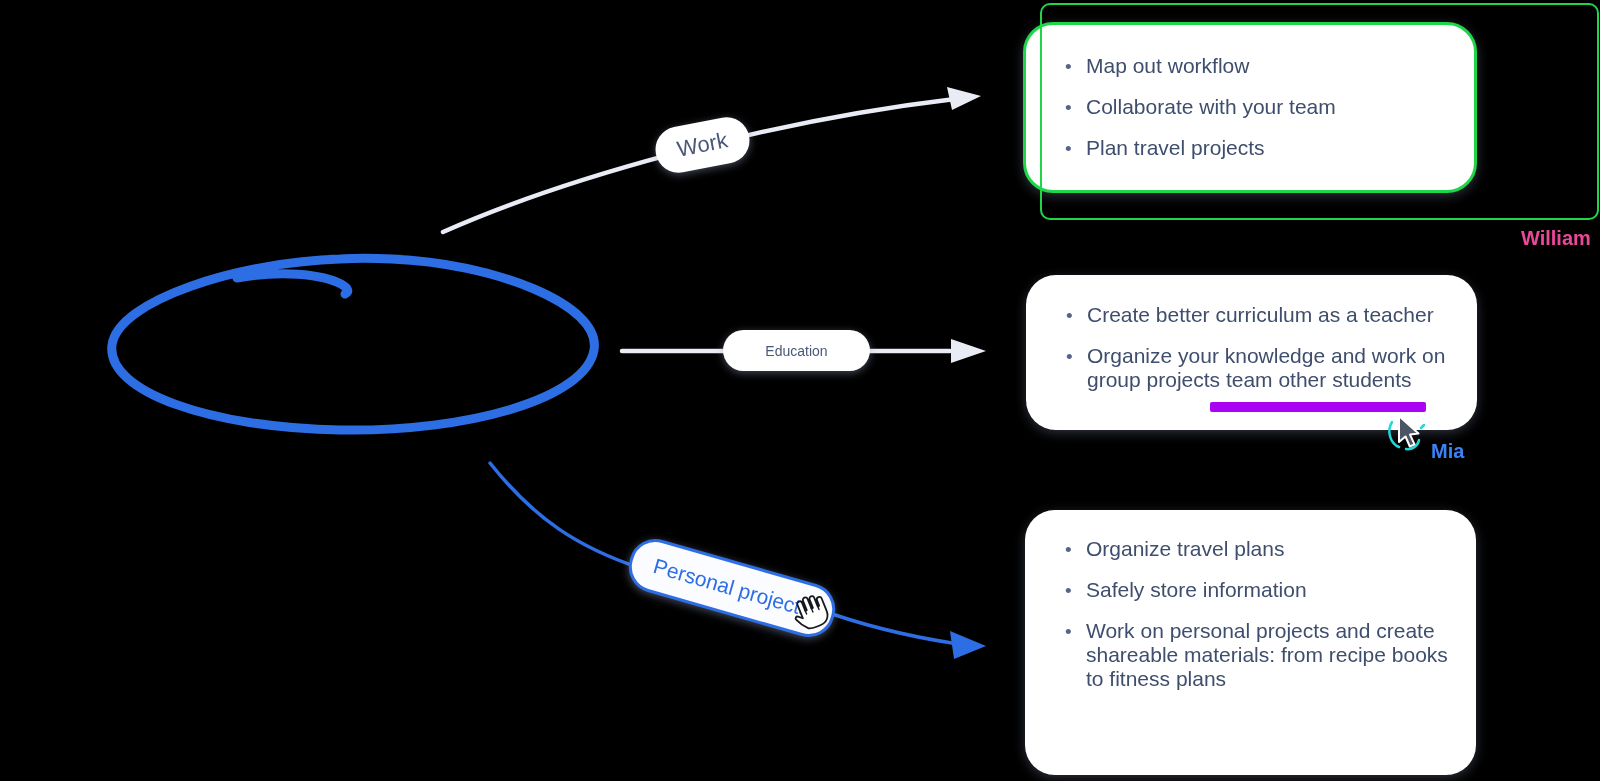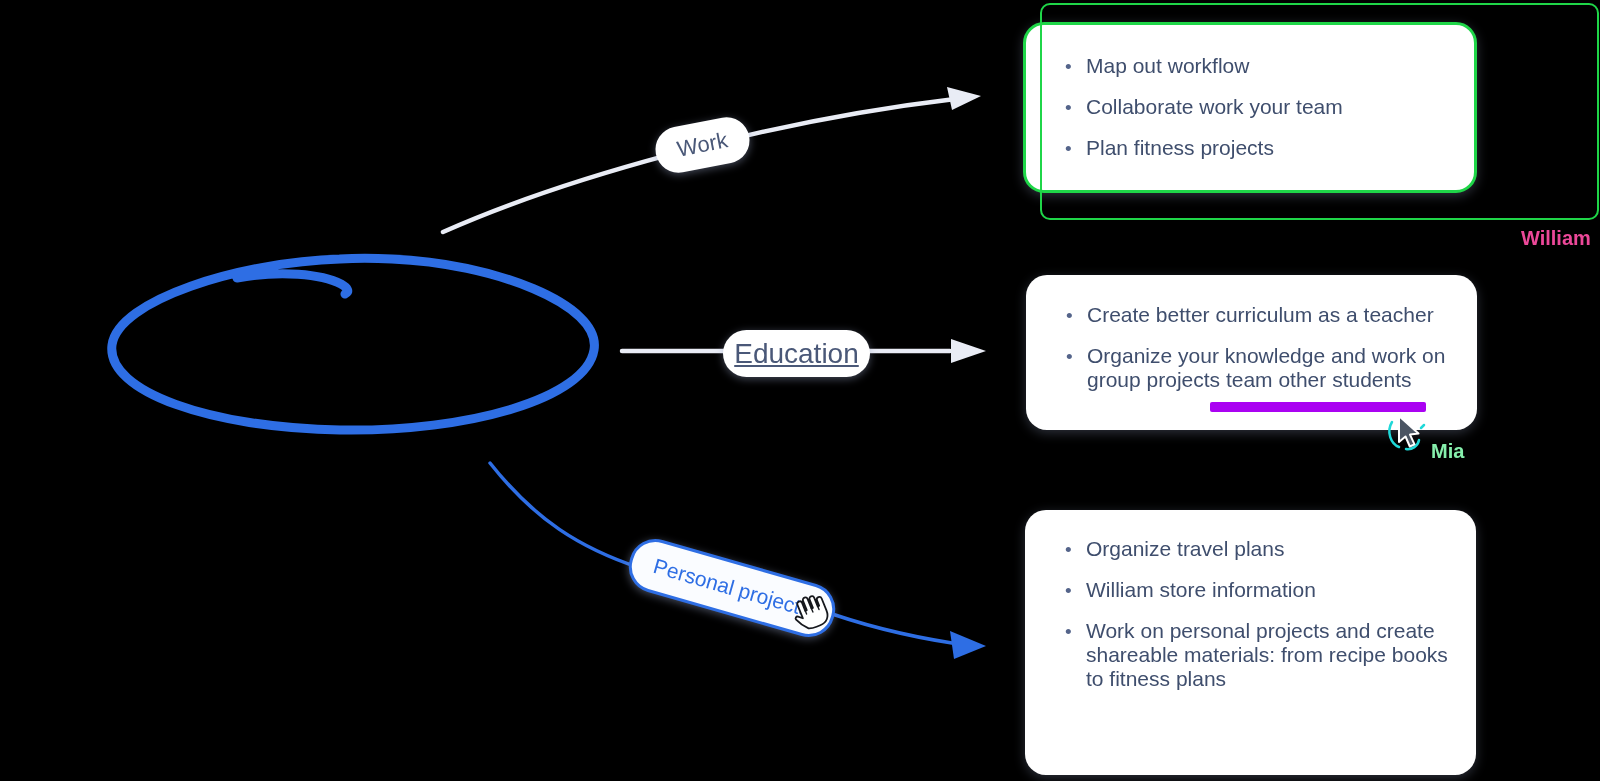--- a/index.html
+++ b/index.html
@@ -5,21 +5,21 @@
   html,body{margin:0;padding:0;background:#000;}
   .canvas{
     position:relative;width:1600px;height:781px;background:#000;
     overflow:hidden;font-family:"Liberation Sans",sans-serif;
   }
   svg.layer{position:absolute;left:0;top:0;pointer-events:none;}
   .layer-connectors{z-index:1;}
   .layer-cursors{z-index:6;}
 
   .card{
-    position:absolute;background:#ffffff;border-radius:21px;
+    position:absolute;background:#ffffff;border-radius:30px;
     box-shadow:0 3px 12px rgba(150,162,195,.30);
     color:#3F4E6D;font-size:21px;line-height:24px;z-index:2;
     box-sizing:border-box;
   }
   .card ul{list-style:none;margin:0;padding:0;}
   .card li{position:relative;padding-left:27px;margin-bottom:17px;}
   .card li::before{
     content:"•";position:absolute;left:6px;top:1px;
     color:#54648A;font-size:19px;
   }
@@ -31,32 +31,32 @@
     padding:27px 28px 8px 34px;}
 
   .pill{
     position:absolute;background:#ffffff;border-radius:26px;
     display:flex;align-items:center;justify-content:center;
     color:#4A5878;box-shadow:0 2px 8px rgba(150,162,195,.45);
     z-index:3;white-space:nowrap;
   }
   .pill-work{left:655px;top:122px;width:95px;height:46px;
     font-size:22px;transform:rotate(-11deg);}
-  .pill-education{left:723px;top:330px;width:147px;height:47px;font-size:28px;text-decoration:underline;}
+  .pill-education{left:723px;top:330px;width:147px;height:41px;font-size:14px;}
   .pill-personal{left:626px;top:561px;width:206px;height:48px;
     font-size:21px;transform:rotate(16deg);
     border:3px solid #2E6EE4;color:#2E6EE4;background:#FAFCFF;}
 
   .selection-box{
     position:absolute;left:1040px;top:3px;width:555px;height:213px;
     border:2px solid #1FD648;border-radius:10px;z-index:4;
   }
   .user-label{position:absolute;font-size:20px;font-weight:bold;z-index:7;}
   .label-william{left:1521px;top:227px;color:#ec4899;}
-  .label-mia{left:1431px;top:440px;color:#86efac;}
+  .label-mia{left:1431px;top:440px;color:#3b82f6;}
 
   .highlight-underline{
     position:absolute;left:1210px;top:402px;width:216px;height:10px;
     background:#AA02F2;border-radius:2px;z-index:4;
   }
 </style>
 </head>
 <body>
 
 <div class="canvas">
@@ -77,22 +77,22 @@
     <path d="M818 609 C870 628 920 638 952 643" fill="none" stroke="#2E6EE4" stroke-width="3.5" stroke-linecap="round"></path>
     <polygon points="986,646 950,631 954,659" fill="#2E6EE4"></polygon>
   </svg>
 
   <div class="pill pill-work">
     <span>Work</span>
   </div>
   <div class="card card-work">
     <ul>
       <li>Map out workflow</li>
-      <li>Collaborate work your team</li>
-      <li>Plan fitness projects</li>
+      <li>Collaborate with your team</li>
+      <li>Plan travel projects</li>
     </ul>
   </div>
   <div class="selection-box"></div>
   <div class="user-label label-william">William</div>
 
   <div class="pill pill-education">
     <span>Education</span>
   </div>
   <div class="card card-education">
     <ul>
@@ -102,21 +102,21 @@
   </div>
   <div class="highlight-underline"></div>
   <div class="user-label label-mia">Mia</div>
 
   <div class="pill pill-personal">
     <span>Personal projects</span>
   </div>
   <div class="card card-personal">
     <ul>
       <li>Organize travel plans</li>
-      <li>William store information</li>
+      <li>Safely store information</li>
       <li>Work on personal projects and create shareable materials: from recipe books to fitness plans</li>
     </ul>
   </div>
 
   <svg class="layer layer-cursors" width="1600" height="781" viewBox="0 0 1600 781">
 
     <g transform="translate(1399,416)">
       <path d="M-7 6 C-13 16 -8 28 0 31" fill="none" stroke="#1FD8D8" stroke-width="2.5" stroke-linecap="round"></path>
       <path d="M7 33 C13 34 19 30 20 24" fill="none" stroke="#1FD8D8" stroke-width="2.5" stroke-linecap="round"></path>
       <path d="M22 12 L25 9" fill="none" stroke="#1FD8D8" stroke-width="2.5" stroke-linecap="round"></path>

